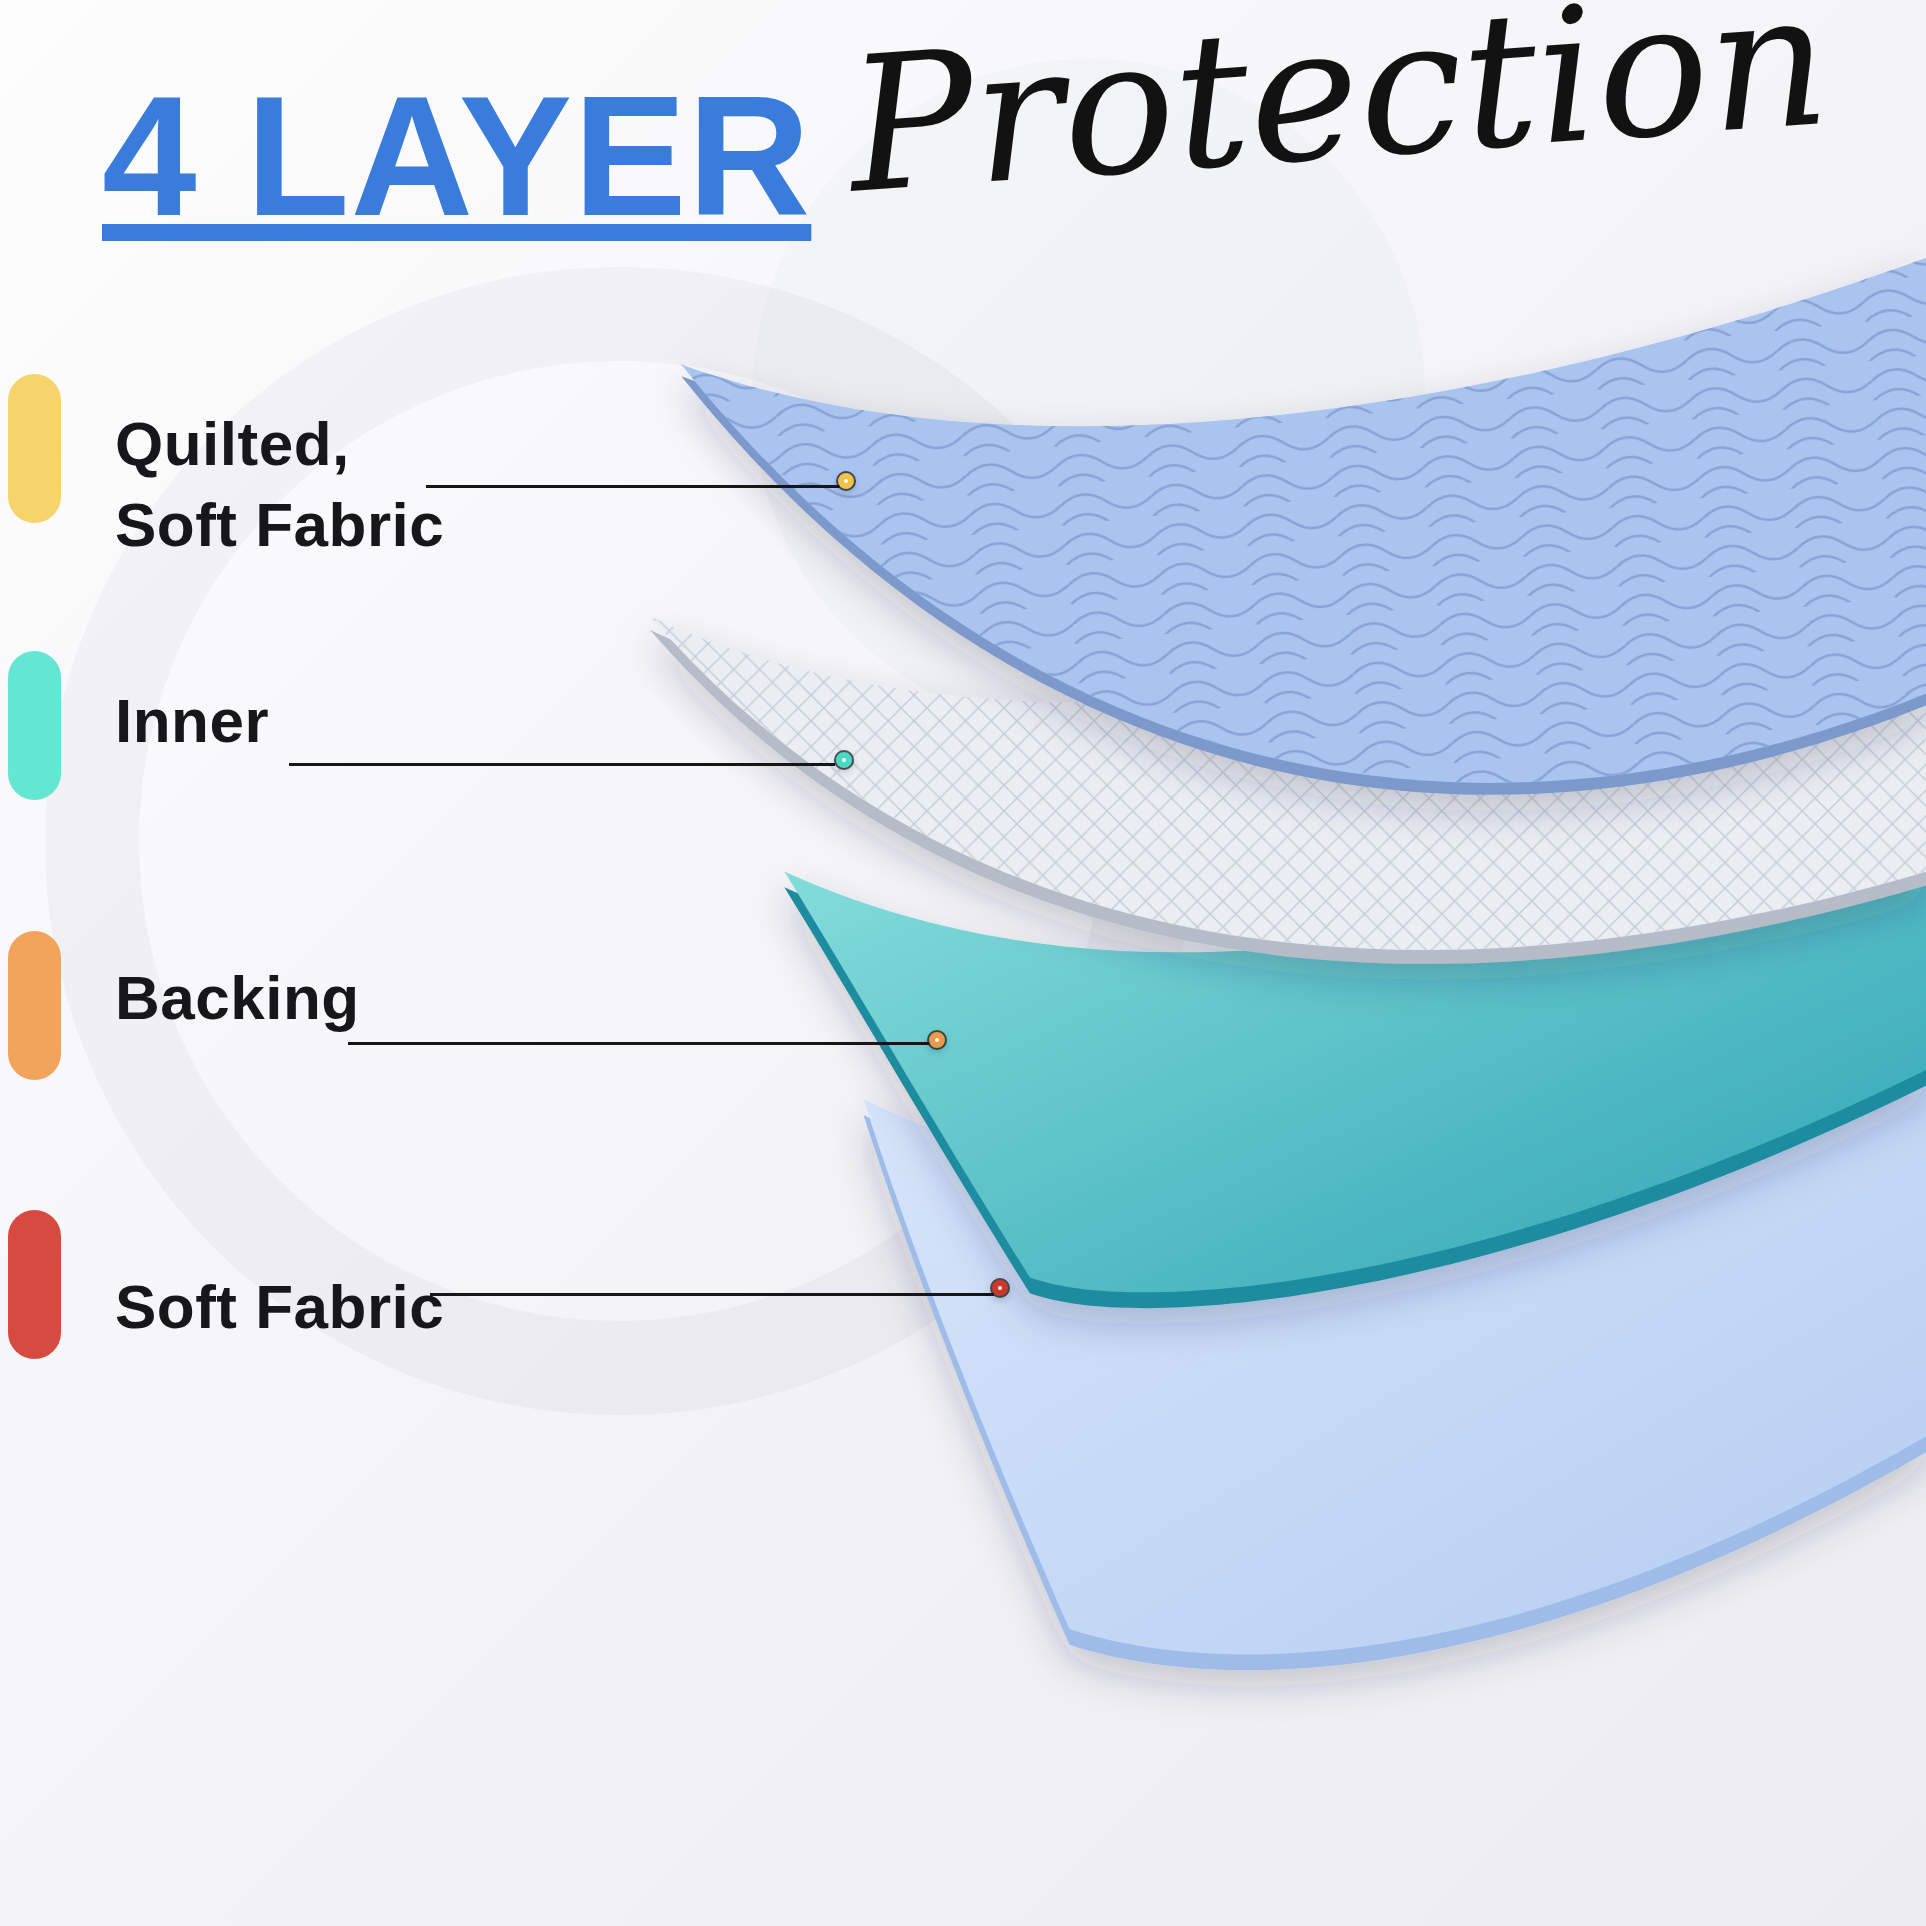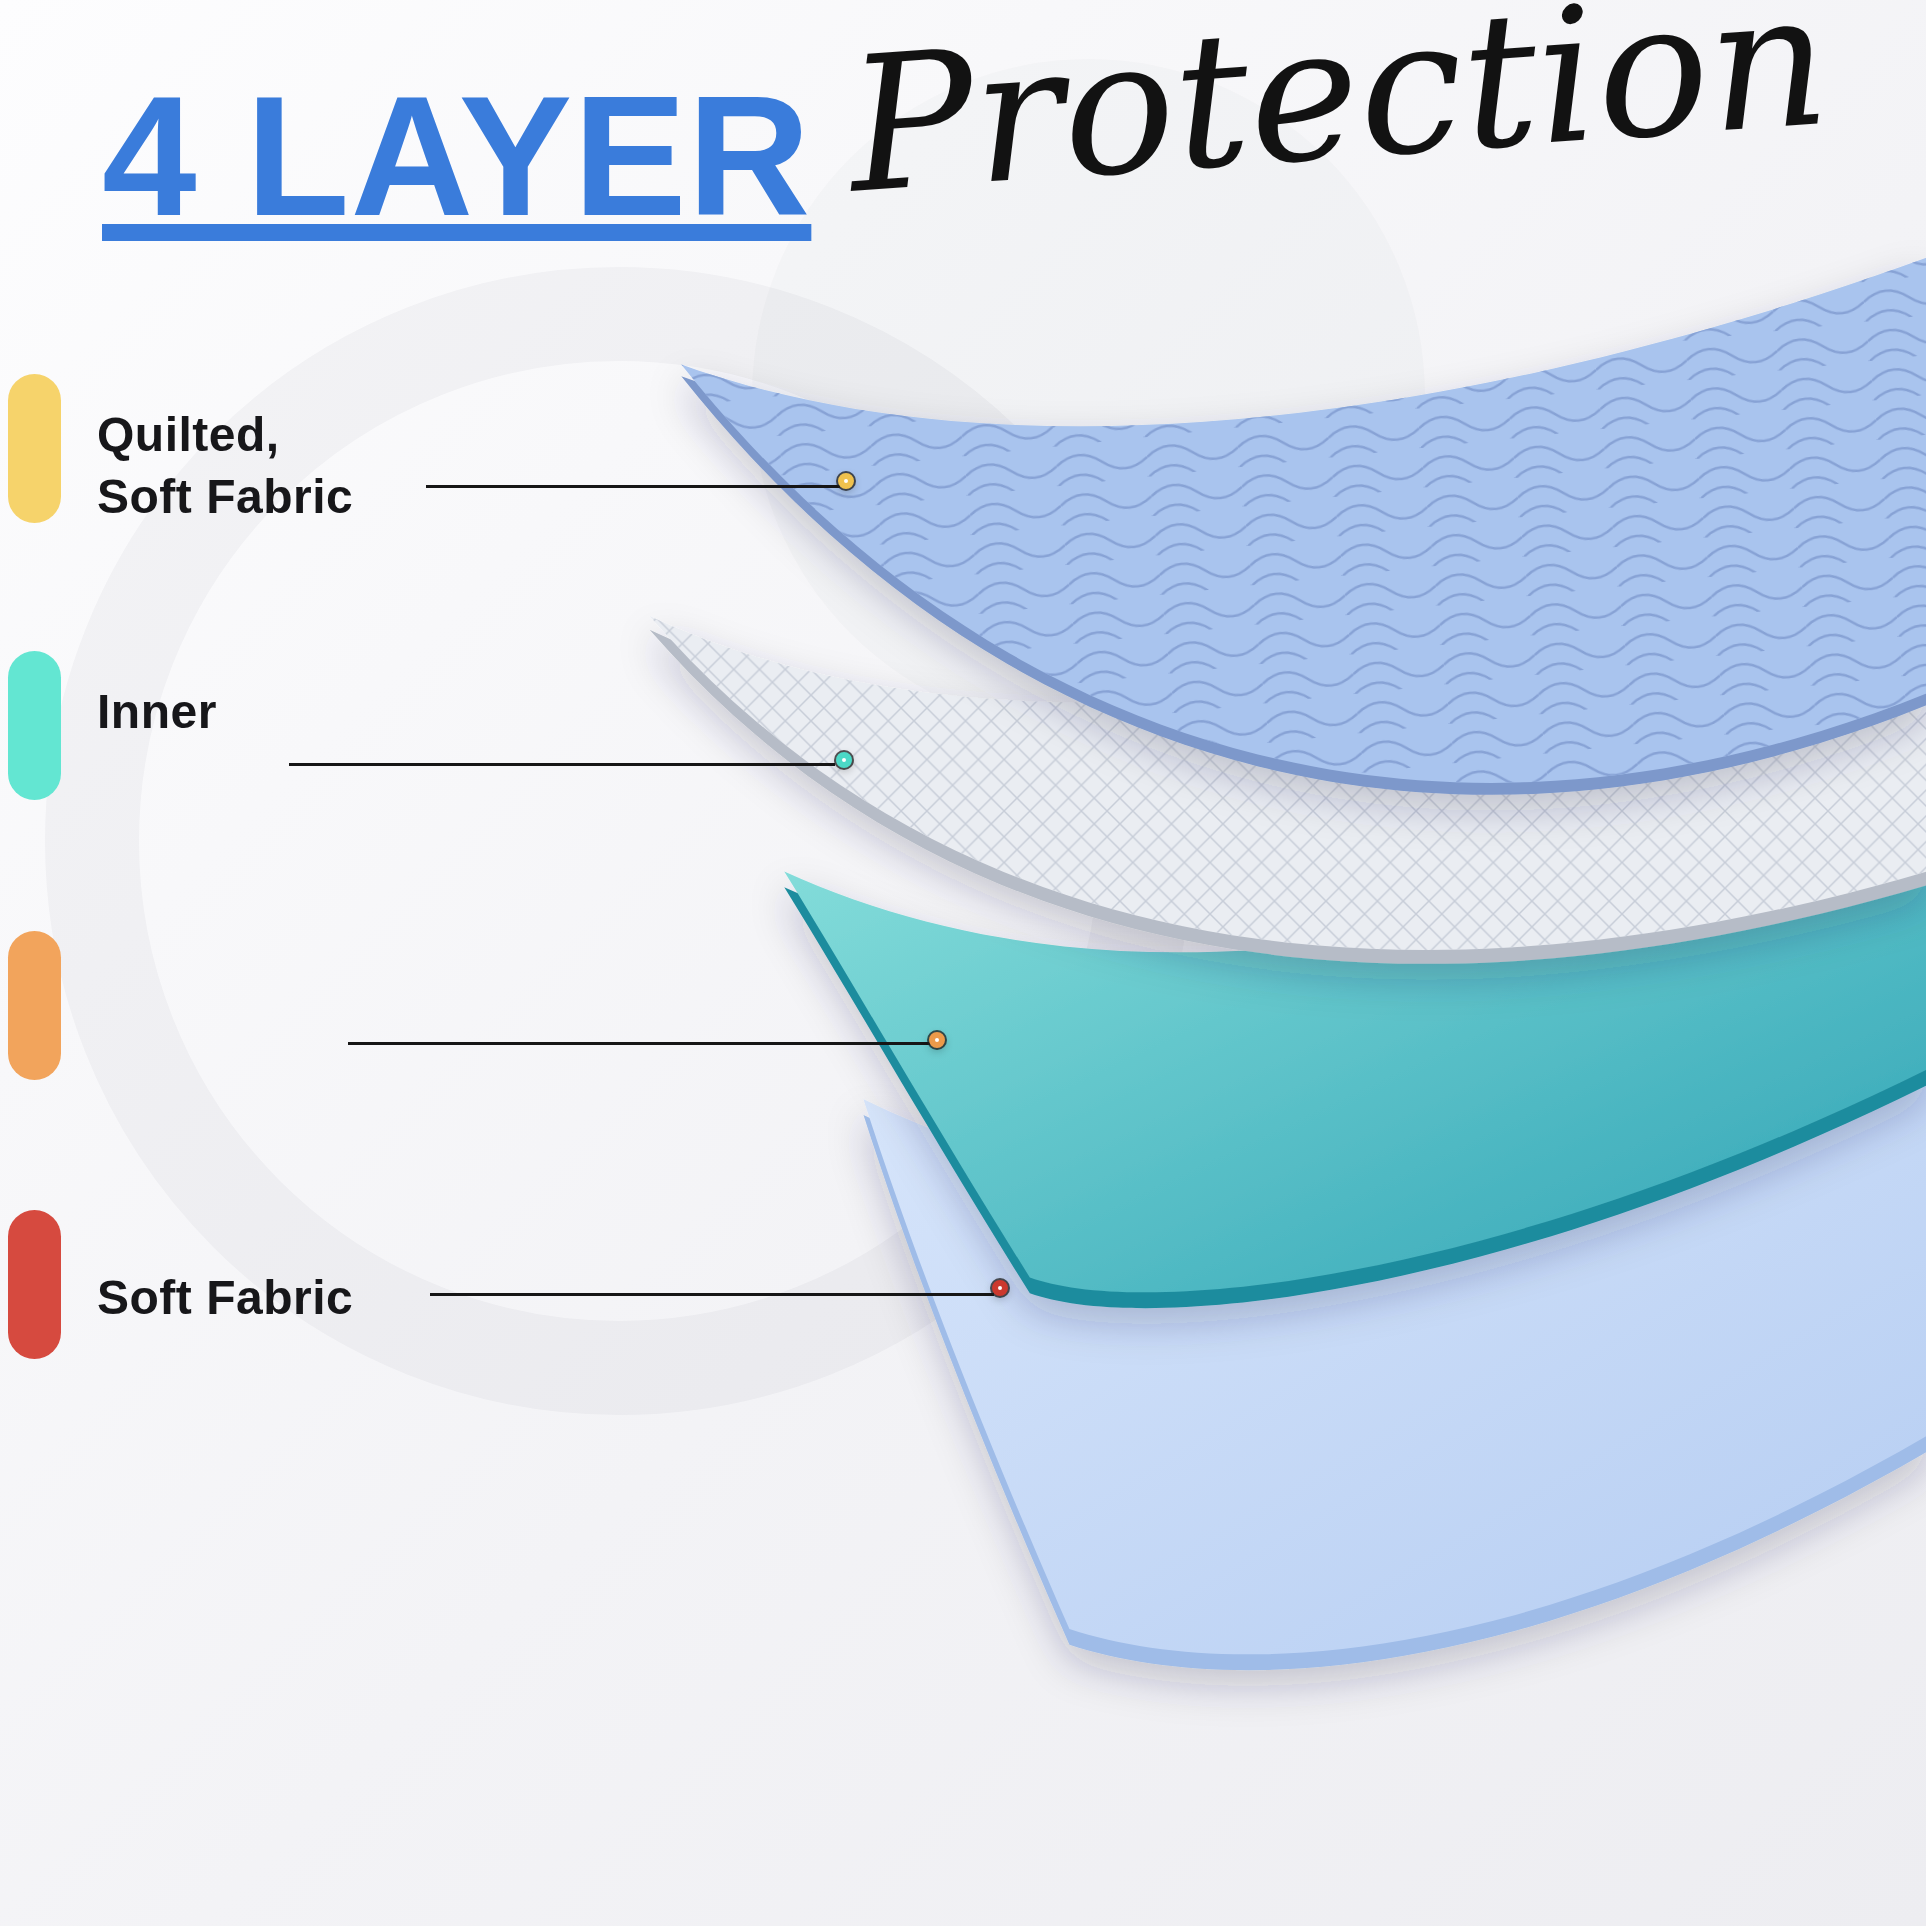--- a/index.html
+++ b/index.html
@@ -53,22 +53,22 @@
   svg.art { position: absolute; left: 0; top: 0; z-index: 1; }
 
   
   .swatch {
     position: absolute; left: 8px;
     width: 53px; height: 149px;
     border-radius: 27px;
     z-index: 2;
   }
   .legend-label {
-    position: absolute; left: 97px;
-    font-size: 48px; font-weight: 700;
+    position: absolute; left: 115px;
+    font-size: 62px; font-weight: 700;
     line-height: 1.3; letter-spacing: 0.5px;
     color: #17171a; z-index: 2;
     white-space: nowrap;
   }
   .legend-label span { display: block; }
   .connector {
     position: absolute; height: 3px;
     background: #161616; z-index: 2;
   }
   .marker {
@@ -173,20 +173,21 @@
 
 <div class="swatch r2" style="background-color: rgb(99, 230, 210);"></div>
 <div class="legend-label r2">
   <span>Inner</span>
 </div>
 <div class="connector r2"></div>
 <div class="marker r2" style="border-color: rgb(75, 217, 198);"></div>
 
 <div class="swatch r3" style="background-color: rgb(242, 164, 92);"></div>
 <div class="legend-label r3">
+  <span>Backing</span>
 </div>
 <div class="connector r3"></div>
 <div class="marker r3" style="border-color: rgb(236, 154, 74);"></div>
 
 <div class="swatch r4" style="background-color: rgb(214, 74, 63);"></div>
 <div class="legend-label r4">
   <span>Soft Fabric</span>
 </div>
 <div class="connector r4"></div>
 <div class="marker r4" style="border-color: rgb(203, 57, 46);"></div>

